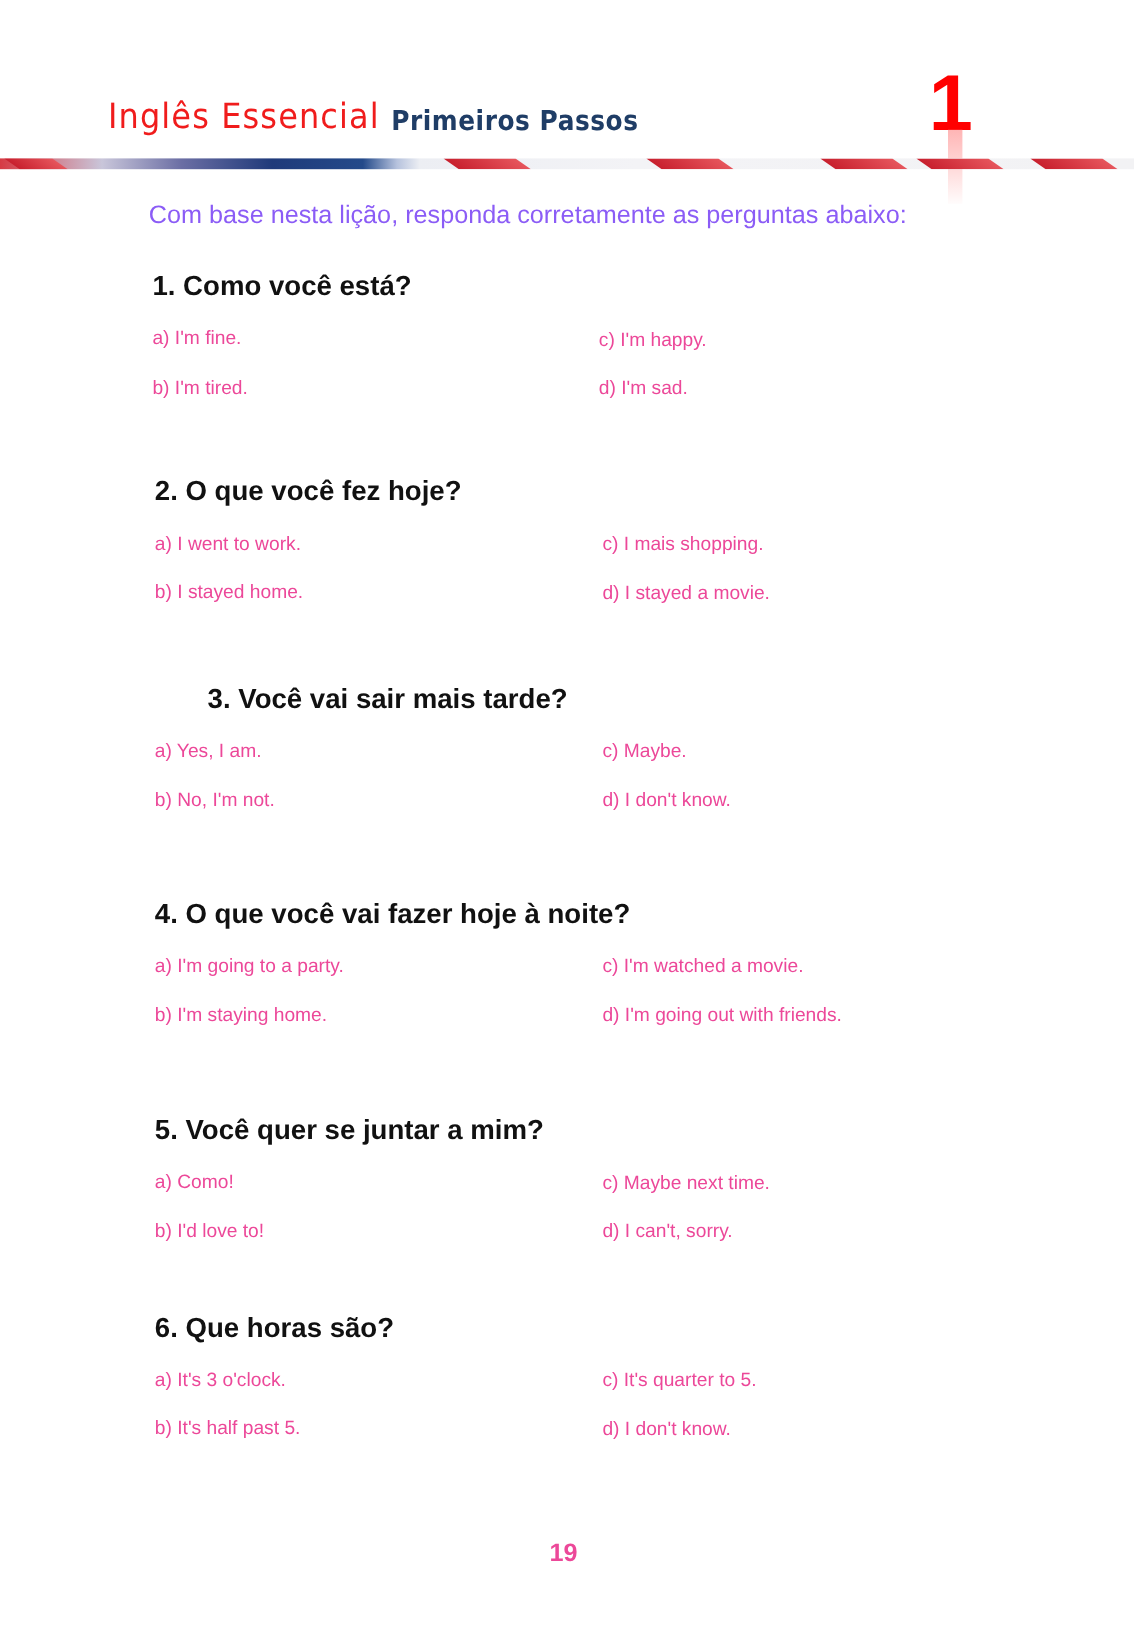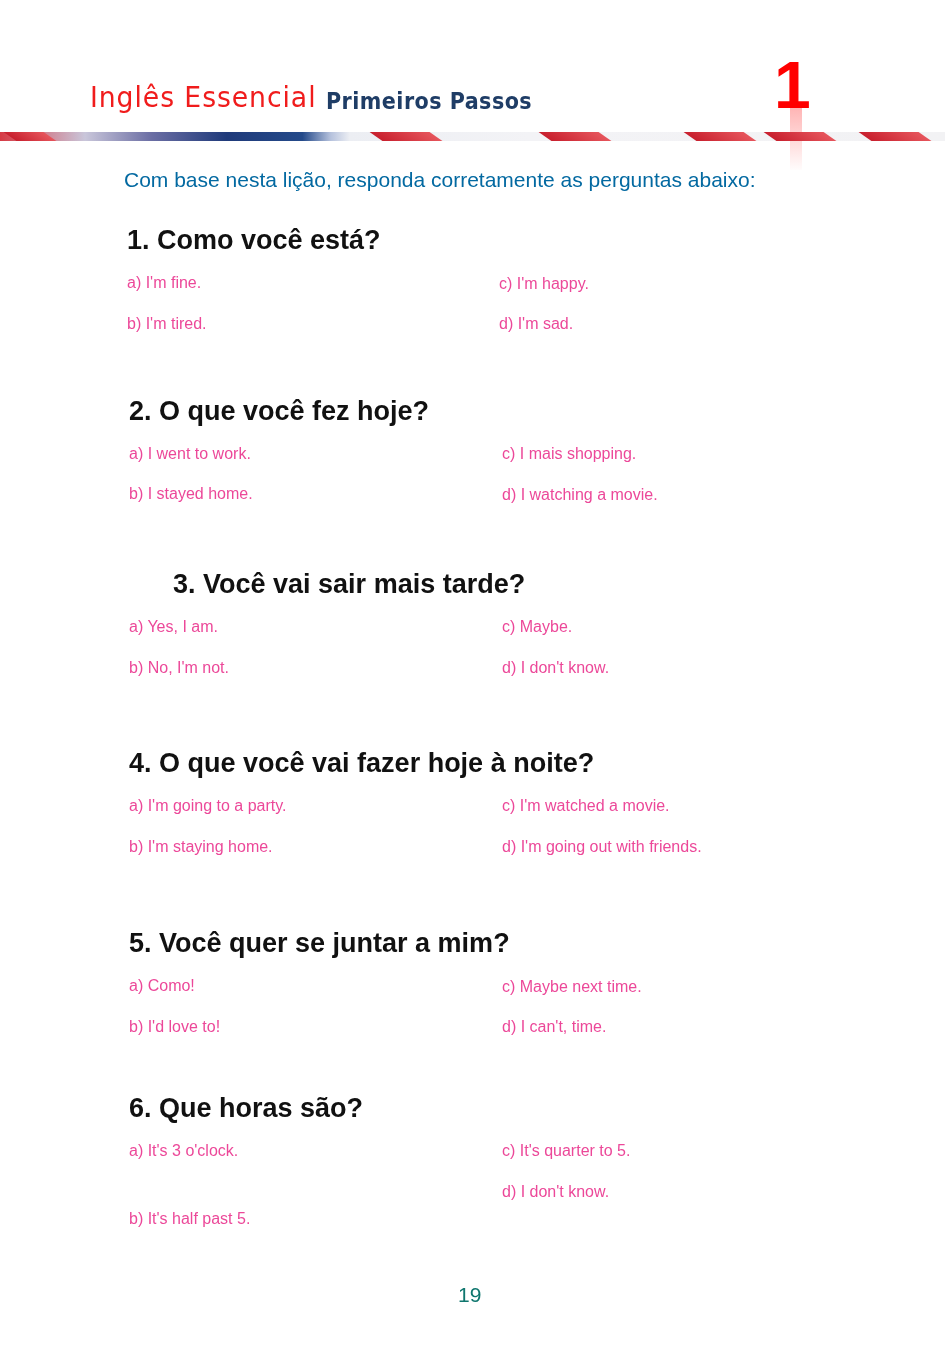--- a/index.html
+++ b/index.html
@@ -15,27 +15,27 @@
   .lesson-number { position: absolute; left: 774px; top: 52px; font-family: "Liberation Sans", sans-serif;
                    font-weight: bold; font-size: 66px; color: #ff0000; line-height: 1; }
   .lesson-reflection { position: absolute; left: 790px; top: 108px; width: 12px; height: 62px;
                        background: linear-gradient(to bottom, rgba(255,120,120,0.55), rgba(255,200,200,0.05)); }
 
   .banner { position: absolute; left: 0; top: 132px; width: 945px; height: 9px; overflow: hidden;
             background: linear-gradient(to right, #d63a44 0%, #c9c6da 9%, #6b6ea4 16%, #1f3a7a 24%, #244a8a 32%, #b6c2dd 35%, #eceef3 37%, #f3f3f6 56%, #f2f2f4 100%); }
   .stripe { position: absolute; top: 0; height: 9px; width: 60px;
             background: linear-gradient(to right, #c8202e, #e6555c); transform: skewX(55deg); }
 
-  .instruction { position: absolute; left: 124px; top: 168px; font-size: 21px; color: #0369a1; white-space: nowrap; }
+  .instruction { position: absolute; left: 124px; top: 168px; font-size: 21px; color: #8b5cf6; white-space: nowrap; }
 
   .question { position: absolute; left: 0; width: 945px; }
-  .q-title { position: absolute; font-family: "Liberation Sans", sans-serif; font-weight: bold; font-size: 27px; color: #111; white-space: nowrap; }
+  .q-title { position: absolute; font-family: "Liberation Sans", sans-serif; font-weight: bold; font-size: 23px; color: #111; white-space: nowrap; }
   .opt { position: absolute; font-size: 16px; color: #ec4899; white-space: nowrap; font-family: "Liberation Sans", sans-serif; }
 
-  .page-number { position: absolute; left: 458px; top: 1283px; font-size: 21px; font-weight: normal; color: #0f766e; }
+  .page-number { position: absolute; left: 458px; top: 1283px; font-size: 21px; font-weight: bold; color: #ec4899; }
 </style>
 </head>
 <body>
 
 <div>
   <div class="header-title">
     <span class="title-main">Inglês Essencial</span>
     <span class="title-sub">Primeiros Passos</span>
   </div>
   <div class="lesson-number">1</div>
@@ -58,21 +58,21 @@
   <div class="opt" style="left:127px;top:315px;">b) I'm tired.</div>
   <div class="opt" style="left:499px;top:275px;">c) I'm happy.</div>
   <div class="opt" style="left:499px;top:315px;">d) I'm sad.</div>
 </div>
 
 <div class="question">
   <div class="q-title" style="left:129px;top:396px;">2. O que você fez hoje?</div>
   <div class="opt" style="left:129px;top:445px;">a) I went to work.</div>
   <div class="opt" style="left:129px;top:485px;">b) I stayed home.</div>
   <div class="opt" style="left:502px;top:445px;">c) I mais shopping.</div>
-  <div class="opt" style="left:502px;top:486px;">d) I watching a movie.</div>
+  <div class="opt" style="left:502px;top:486px;">d) I stayed a movie.</div>
 </div>
 
 <div class="question">
   <div class="q-title" style="left:129px;top:569px;margin-left:44px;">3. Você vai sair mais tarde?</div>
   <div class="opt" style="left:129px;top:618px;">a) Yes, I am.</div>
   <div class="opt" style="left:129px;top:659px;">b) No, I'm not.</div>
   <div class="opt" style="left:502px;top:618px;">c) Maybe.</div>
   <div class="opt" style="left:502px;top:659px;">d) I don't know.</div>
 </div>
 
@@ -82,24 +82,24 @@
   <div class="opt" style="left:129px;top:838px;">b) I'm staying home.</div>
   <div class="opt" style="left:502px;top:797px;">c) I'm watched a movie.</div>
   <div class="opt" style="left:502px;top:838px;">d) I'm going out with friends.</div>
 </div>
 
 <div class="question">
   <div class="q-title" style="left:129px;top:928px;">5. Você quer se juntar a mim?</div>
   <div class="opt" style="left:129px;top:977px;">a) Como!</div>
   <div class="opt" style="left:129px;top:1018px;">b) I'd love to!</div>
   <div class="opt" style="left:502px;top:978px;">c) Maybe next time.</div>
-  <div class="opt" style="left:502px;top:1018px;">d) I can't, time.</div>
+  <div class="opt" style="left:502px;top:1018px;">d) I can't, sorry.</div>
 </div>
 
 <div class="question">
   <div class="q-title" style="left:129px;top:1093px;">6. Que horas são?</div>
   <div class="opt" style="left:129px;top:1142px;">a) It's 3 o'clock.</div>
-  <div class="opt" style="left:129px;top:1182px;margin-top:28px;">b) It's half past 5.</div>
+  <div class="opt" style="left:129px;top:1182px;">b) It's half past 5.</div>
   <div class="opt" style="left:502px;top:1142px;">c) It's quarter to 5.</div>
   <div class="opt" style="left:502px;top:1183px;">d) I don't know.</div>
 </div>
 
 <div class="page-number">19</div>
 
 </body></html>

